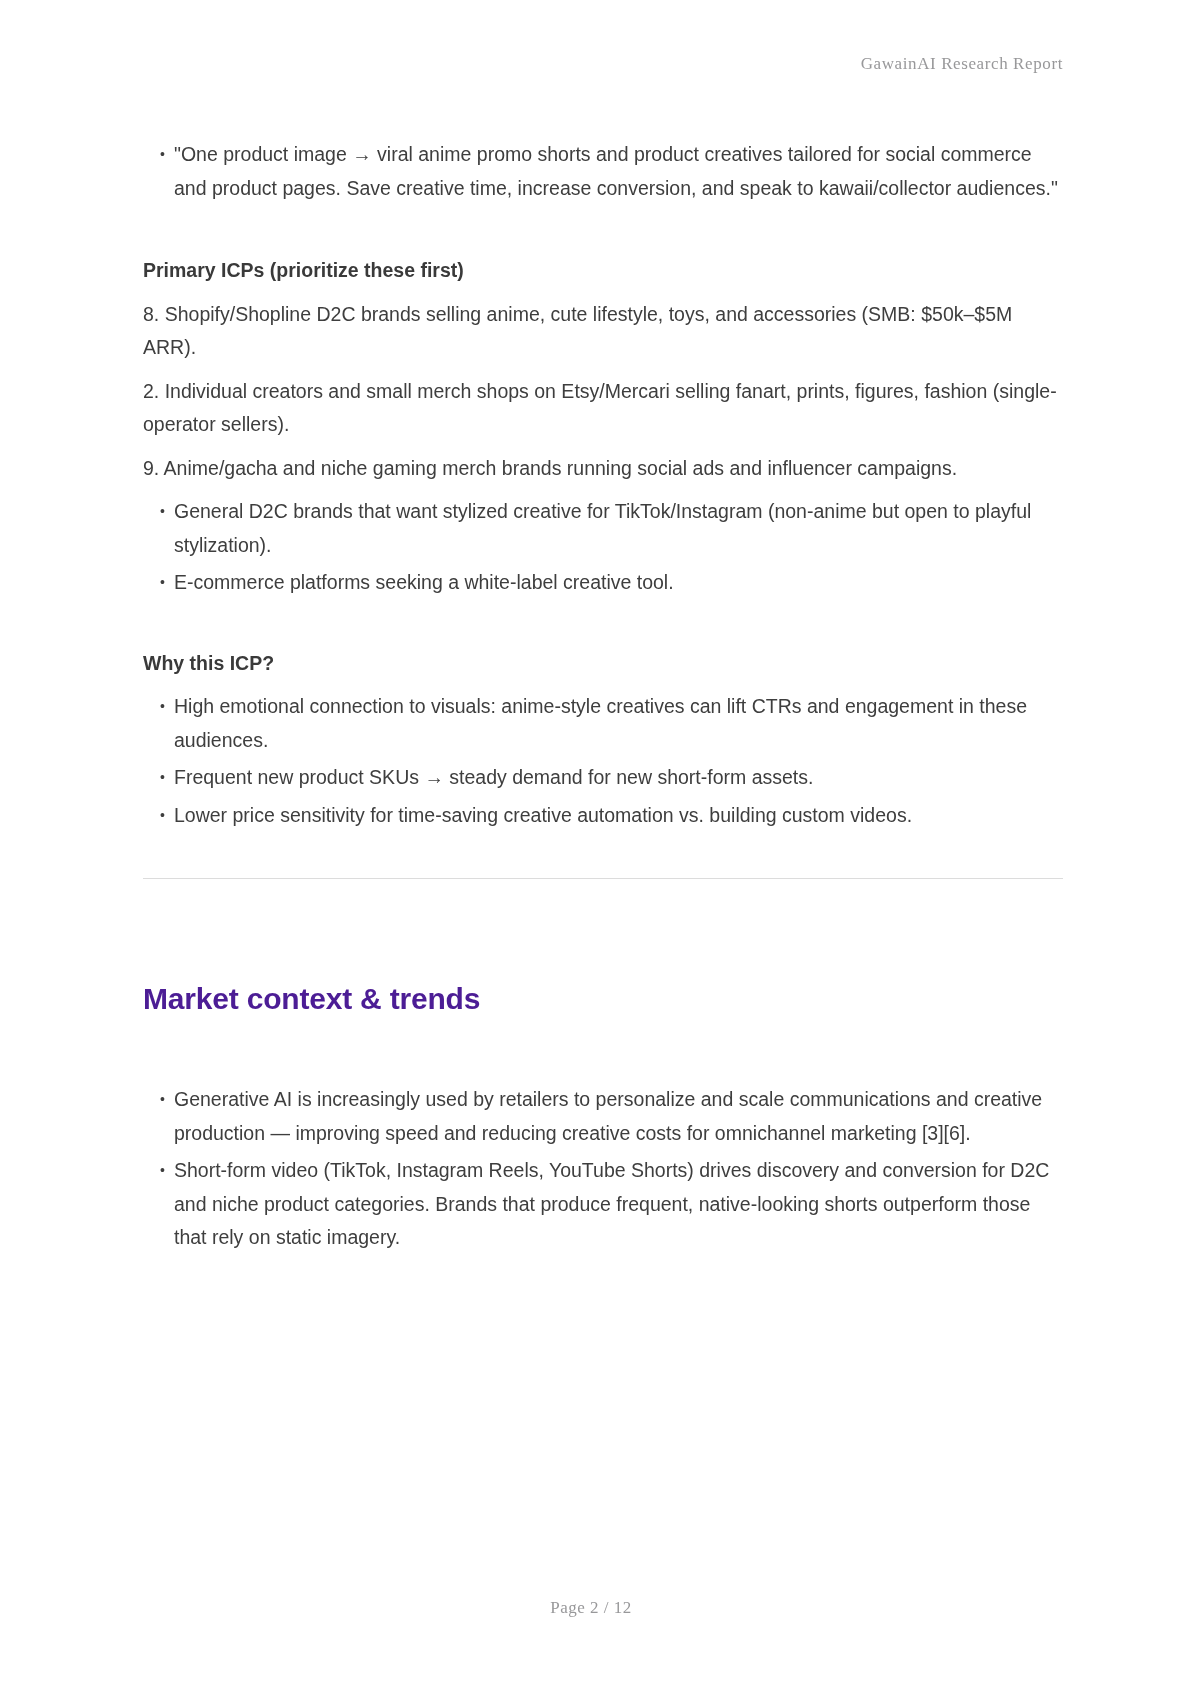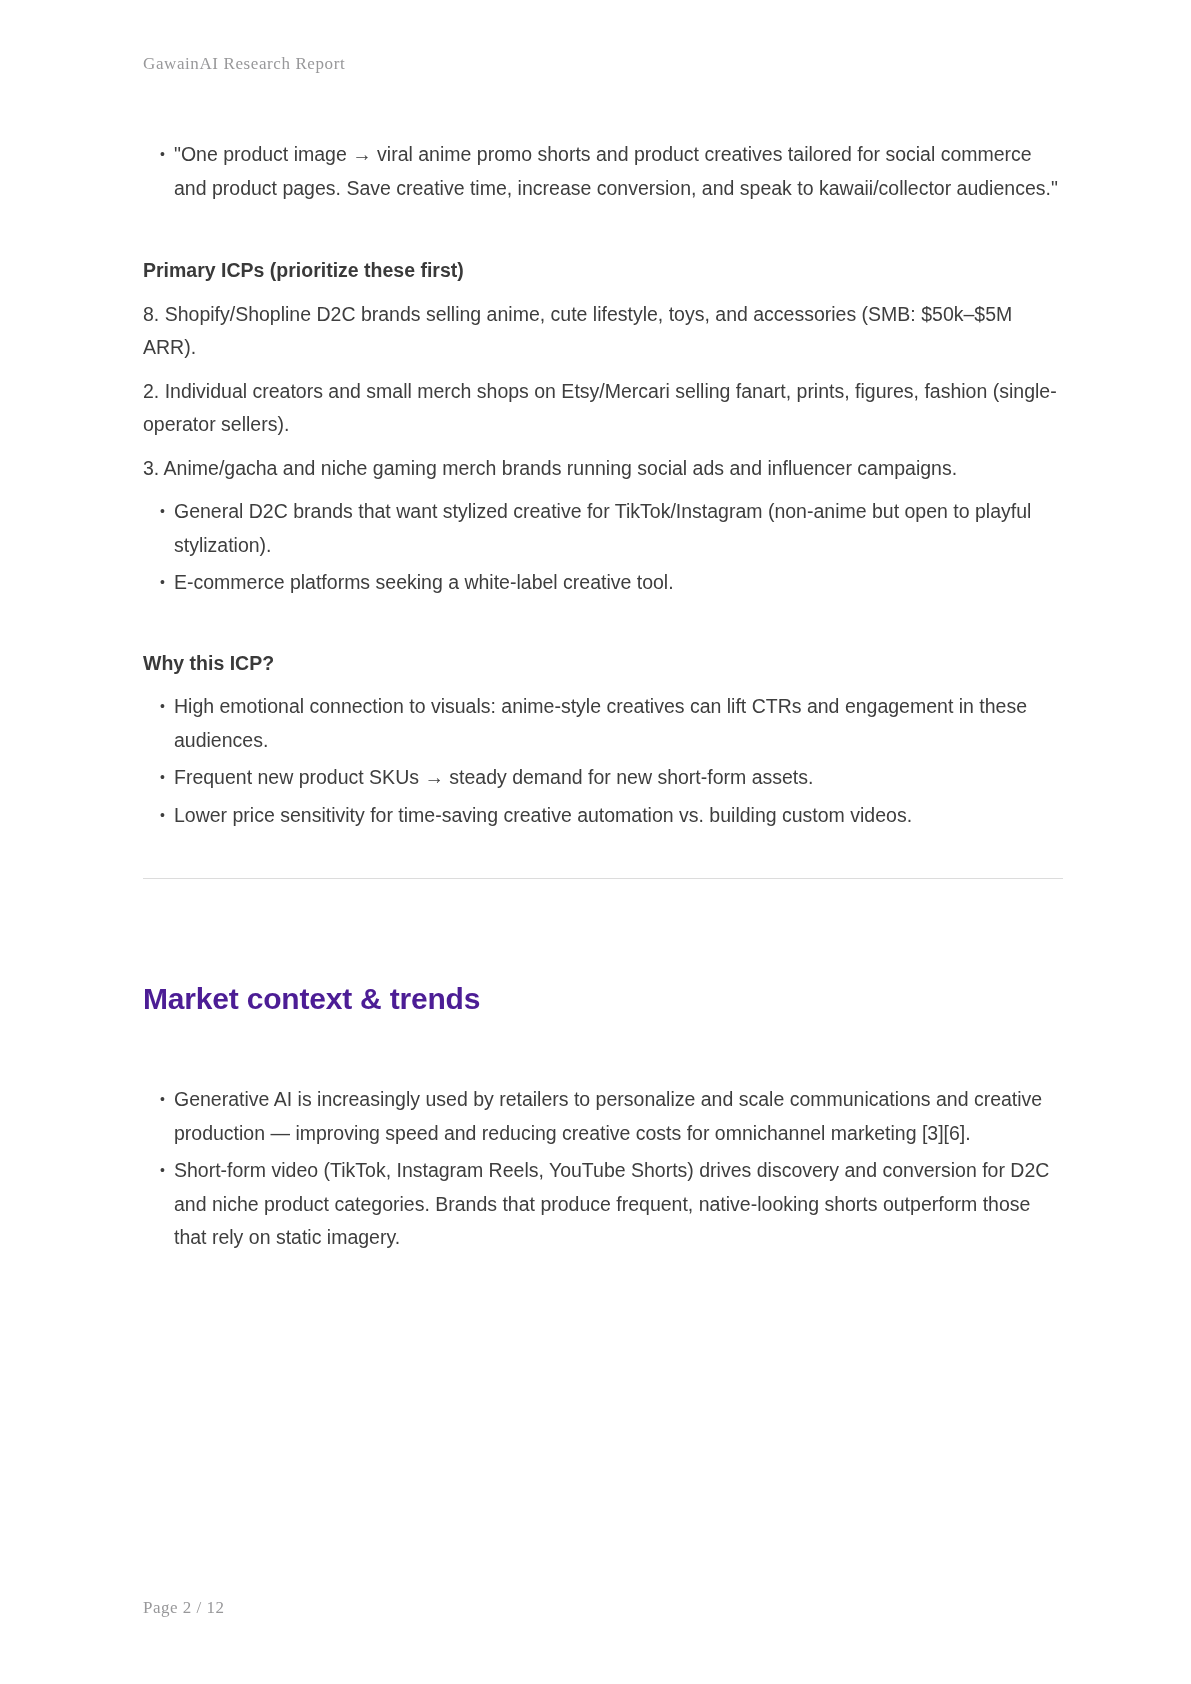--- a/index.html
+++ b/index.html
@@ -14,20 +14,21 @@
     background: #ffffff;
     overflow: hidden;
     font-family: "Liberation Sans", sans-serif;
     color: #3e3e3e;
   }
   .doc-header {
     position: absolute;
     top: 54px;
     left: 143px;
     width: 920px;
+    text-align: right;
     font-family: "Liberation Serif", serif;
     font-size: 17px;
     letter-spacing: 0.6px;
     color: #98989a;
   }
   .content {
     position: absolute;
     top: 138px;
     left: 143px;
     width: 920px;
@@ -77,23 +78,23 @@
     font-weight: 700;
     letter-spacing: -0.2px;
     color: #4c1d95;
   }
   ul.market-list {
     margin-top: 66px;
   }
   .doc-footer {
     position: absolute;
     top: 1598px;
-    left: 143px;
+    left: 131px;
     width: 920px;
-    text-align: left;
+    text-align: center;
     font-family: "Liberation Serif", serif;
     font-size: 17px;
     letter-spacing: 0.5px;
     color: #98989a;
   }
 </style>
 </head>
 <body>
 
 <div class="page">
@@ -106,21 +107,21 @@
       <li>
         <span class="bullet-marker">•</span>
         <span>"One product image → viral anime promo shorts and product creatives tailored for social commerce and product pages. Save creative time, increase conversion, and speak to kawaii/collector audiences."</span>
       </li>
     </ul>
 
     <p class="subhead primary">Primary ICPs (prioritize these first)</p>
 
     <p class="numbered">8. Shopify/Shopline D2C brands selling anime, cute lifestyle, toys, and accessories (SMB: $50k–$5M ARR).</p>
     <p class="numbered">2. Individual creators and small merch shops on Etsy/Mercari selling fanart, prints, figures, fashion (single-operator sellers).</p>
-    <p class="numbered">3. Anime/gacha and niche gaming merch brands running social ads and influencer campaigns.</p>
+    <p class="numbered">9. Anime/gacha and niche gaming merch brands running social ads and influencer campaigns.</p>
 
 
     <ul class="bullet-list">
       <li>
         <span class="bullet-marker">•</span>
         <span>General D2C brands that want stylized creative for TikTok/Instagram (non-anime but open to playful stylization).</span>
       </li>
       <li>
         <span class="bullet-marker">•</span>
         <span>E-commerce platforms seeking a white-label creative tool.</span>

